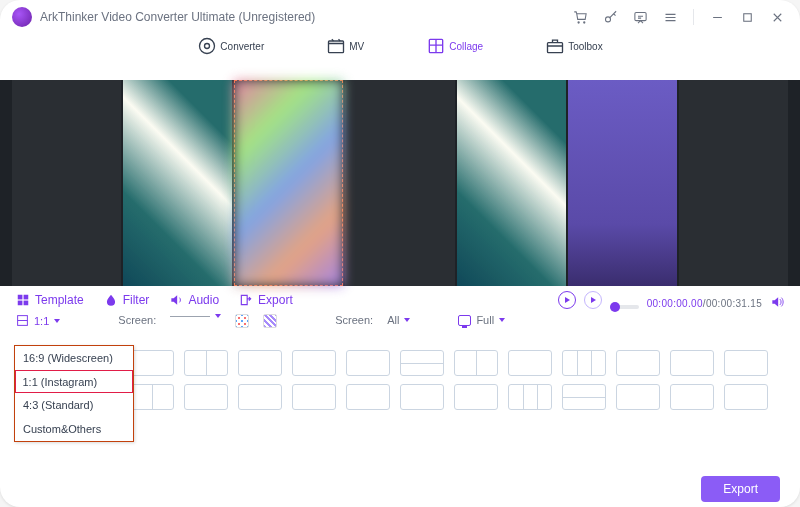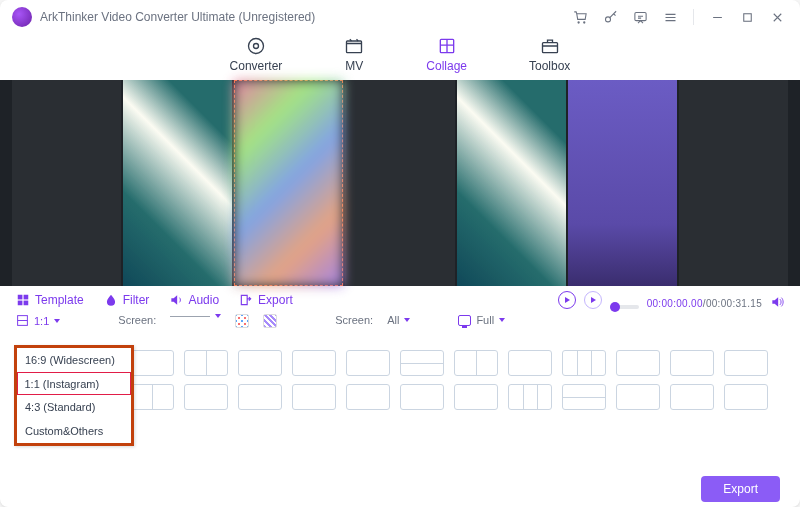--- a/index.html
+++ b/index.html
@@ -1,25 +1,25 @@
 <!DOCTYPE html>
 <html><head>
 <meta charset="utf-8">
 <style>
   *{box-sizing:border-box;margin:0;padding:0;font-family:Arial,Helvetica,sans-serif}
   body{background:#f5f5f5}
-  .window{width:800px;height:507px;background:#fff;border-radius:8px;overflow:hidden;display:flex;flex-direction:column;box-shadow:0 1px 3px rgba(0,0,0,.1);position:relative}
+  .window{width:800px;height:507px;background:#fff;border-radius:20px;overflow:hidden;display:flex;flex-direction:column;box-shadow:0 1px 3px rgba(0,0,0,.1);position:relative}
   .titlebar{height:34px;display:flex;align-items:center;padding:0 12px;gap:8px}
   .logo{width:20px;height:20px;border-radius:50%;background:radial-gradient(circle at 35% 35%,#a855f7,#6b21a8)}
   .title{font-size:12px;color:#6b7280}
   .sp{flex:1}
   .titlebtn{width:22px;height:22px;display:flex;align-items:center;justify-content:center;color:#6b7280;cursor:pointer}
   .titlebtn svg{width:15px;height:15px}
   .tabs{height:46px;display:flex;justify-content:center;gap:62px;align-items:flex-start;padding-top:2px}
-  .tab{display:flex;flex-direction:column;align-items:center;gap:3px;cursor:pointer;color:#374151;font-size:12px}
+  .tab{display:flex;align-items:center;gap:3px;cursor:pointer;color:#374151;font-size:10px}
   .tab.active{color:#7c3aed}
   .tab .ticon{width:20px;height:20px;display:flex;align-items:center;justify-content:center}
   .preview{height:206px;background:#1e2227;display:flex;gap:2px;padding:0 12px;position:relative}
   .pcol{flex:1;background:#2a2e33}
   .thumb{height:100%;background-size:cover;background-position:center}
   .thumb.ocean{background:linear-gradient(45deg,#1a4d5c,#2d6e6e,#f0f0e8 60%,#2d6e6e 80%);filter:contrast(1.1)}
   .thumb.apps{background:linear-gradient(135deg,#e8a 0%,#ae8 25%,#8ae 50%,#ea8 75%,#a8e 100%);filter:blur(6px)}
   .thumb.game{background:linear-gradient(180deg,#6b5cc4 0%,#5a4aa8 70%,#3a2d6e 100%)}
   .pcol.sel{outline:1px dashed #ff6b35;outline-offset:-1px}
   .sel .thumb{opacity:.95}
@@ -46,21 +46,21 @@
   .swatch.diag{background:repeating-linear-gradient(45deg,#a78bfa 0 2px,transparent 2px 4px)}
   .grid{flex:1;overflow:auto;padding:6px 16px 6px 130px}
   .grow{display:flex;gap:10px;margin-bottom:8px}
   .gcell{width:44px;height:26px;border:1px solid #cbd5e1;border-radius:3px;background:#fff;position:relative;cursor:pointer}
   .gcell::before,.gcell::after{content:"";position:absolute;background:#cbd5e1}
   
   .l2::before{left:50%;top:0;bottom:0;width:1px}
   .l3::before{left:33%;top:0;bottom:0;width:1px}
   .l3::after{left:66%;top:0;bottom:0;width:1px}
   .h2::before{top:50%;left:0;right:0;height:1px}
-  .dropdown{position:absolute;left:14px;top:345px;width:120px;background:#fff;border:3px solid #c2410c;box-shadow:1px 1px 3px rgba(0,0,0,.15);font-size:11px;color:#374151;z-index:5}
+  .dropdown{position:absolute;left:14px;top:345px;width:120px;background:#fff;border:1px solid #c2410c;box-shadow:1px 1px 3px rgba(0,0,0,.15);font-size:11px;color:#374151;z-index:5}
   .ddi{padding:6px 8px;cursor:pointer}
   .ddi.hi{border:1.5px solid #e11d48;padding:4.5px 6.5px}
   .footer{height:36px;display:flex;align-items:center;justify-content:flex-end;padding:0 20px}
   .export{background:#8b5cf6;color:#fff;font-size:12px;padding:6px 22px;border-radius:4px;border:none;cursor:pointer}
   .monitor{width:13px;height:11px;border:1.3px solid #7c3aed;border-radius:2px;position:relative}
   .monitor::after{content:"";position:absolute;bottom:-3px;left:3px;right:3px;height:1.3px;background:#7c3aed}
 </style>
 </head>
 <body>
 

